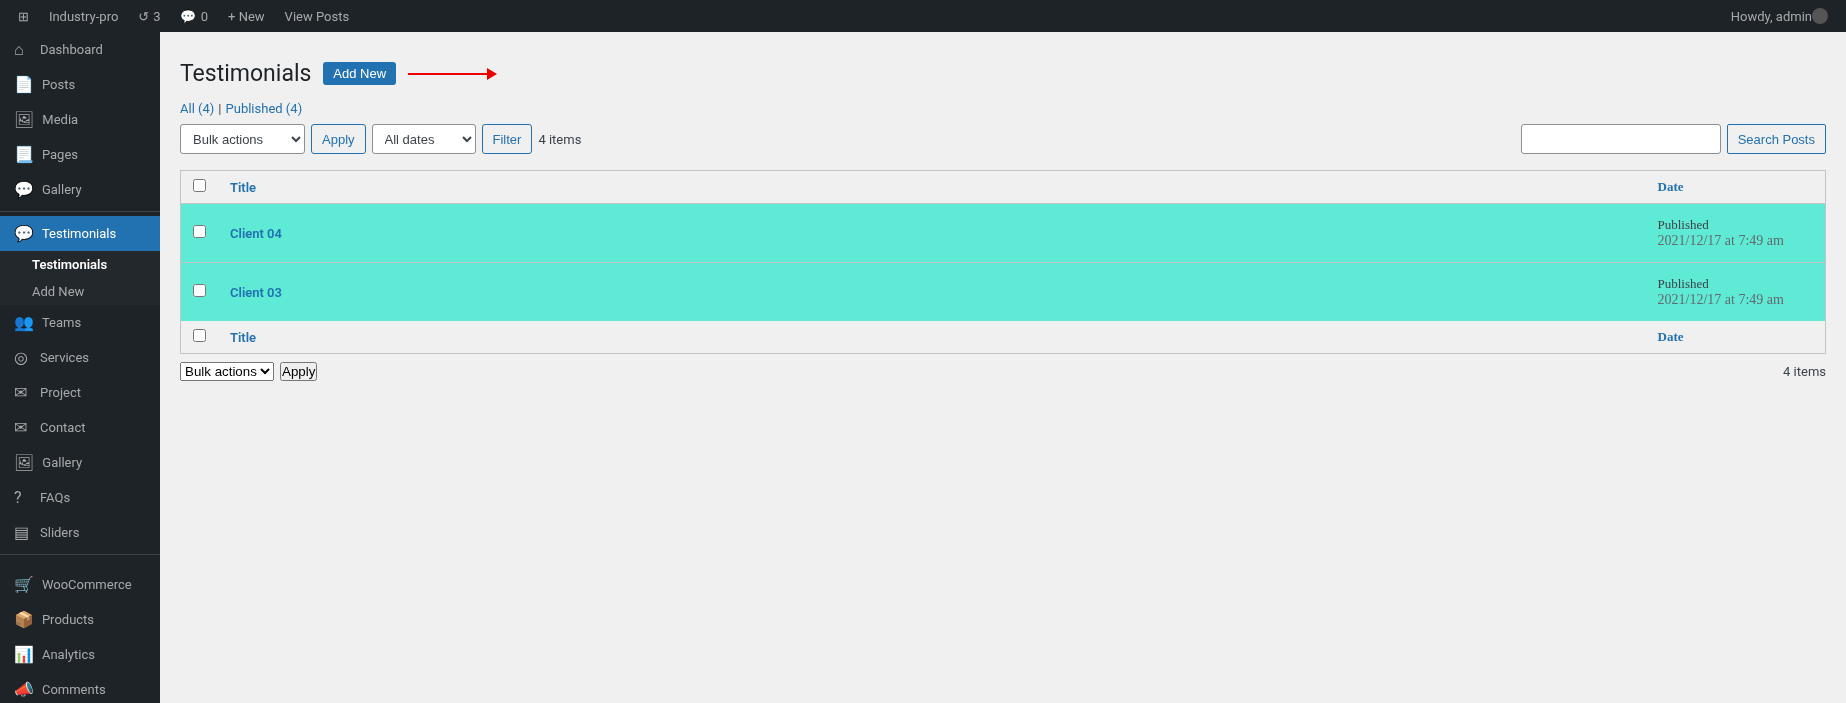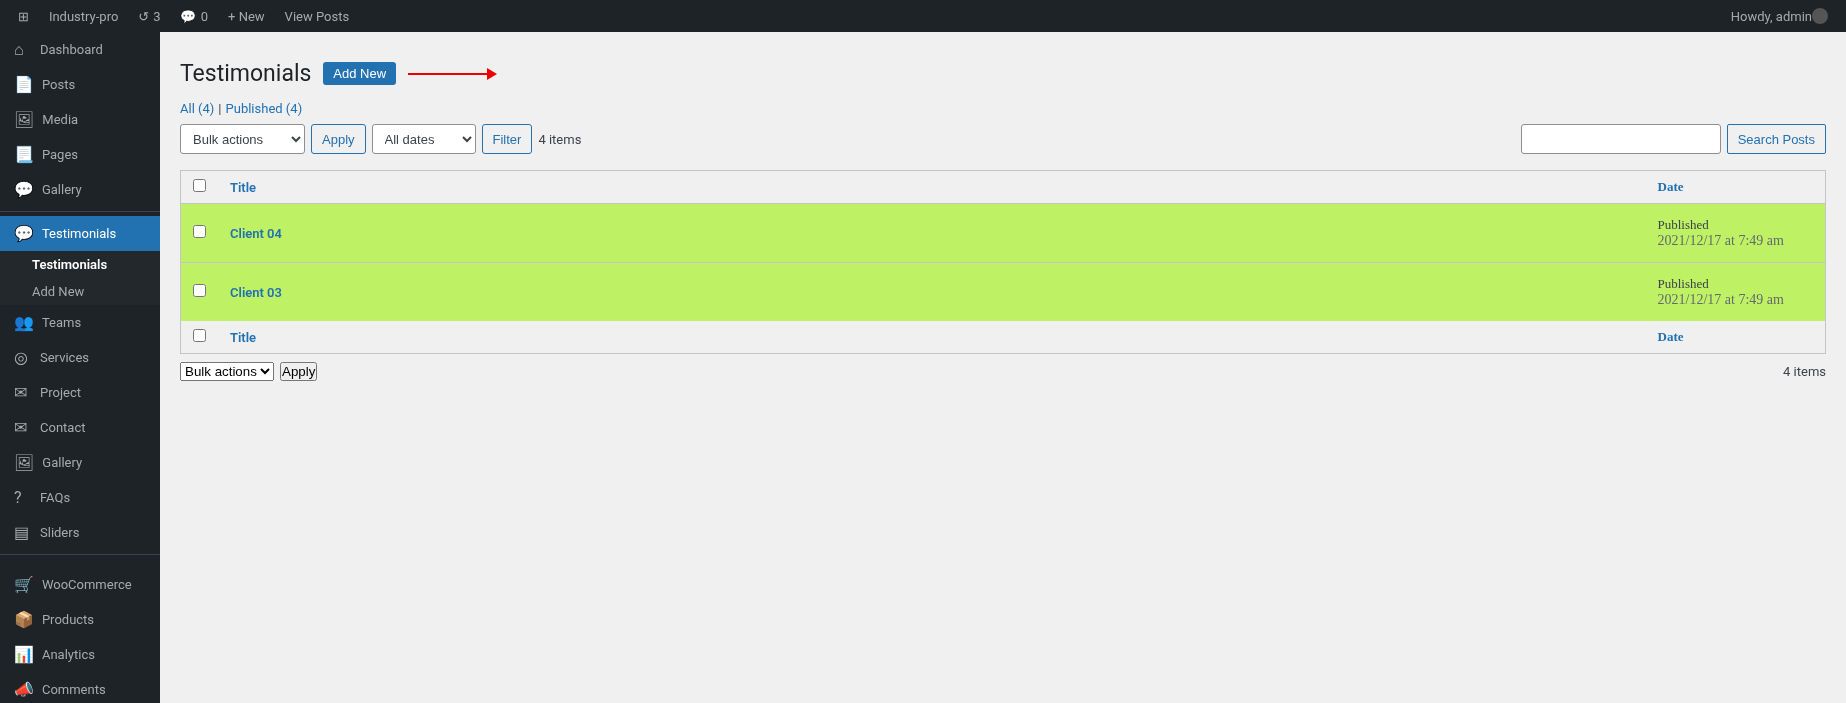--- a/index.html
+++ b/index.html
@@ -206,21 +206,21 @@
       display: flex;
       align-items: center;
       justify-content: space-between;
       margin-bottom: 6px;
     }
 
     
     .wp-table {
       width: 100%;
       border-collapse: collapse;
-      background: #bef264;
+      background: #5eead4;
       border: 1px solid #c3c4c7;
     }
     .wp-table th {
       background: #f0f0f1;
       border-bottom: 1px solid #c3c4c7;
       padding: 8px 12px;
       text-align: left;
       font-weight: 600;
       font-size: 13px;
     }

